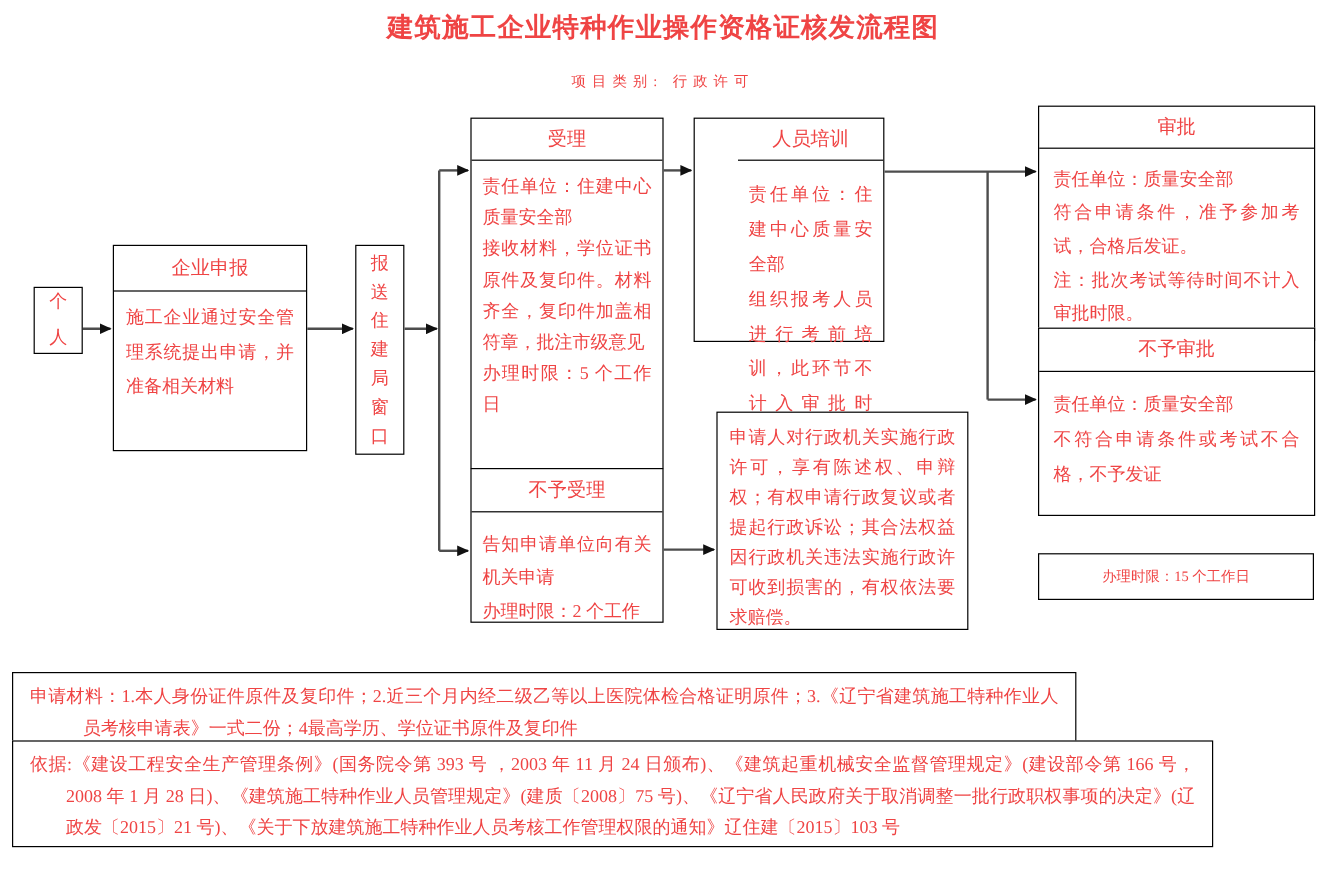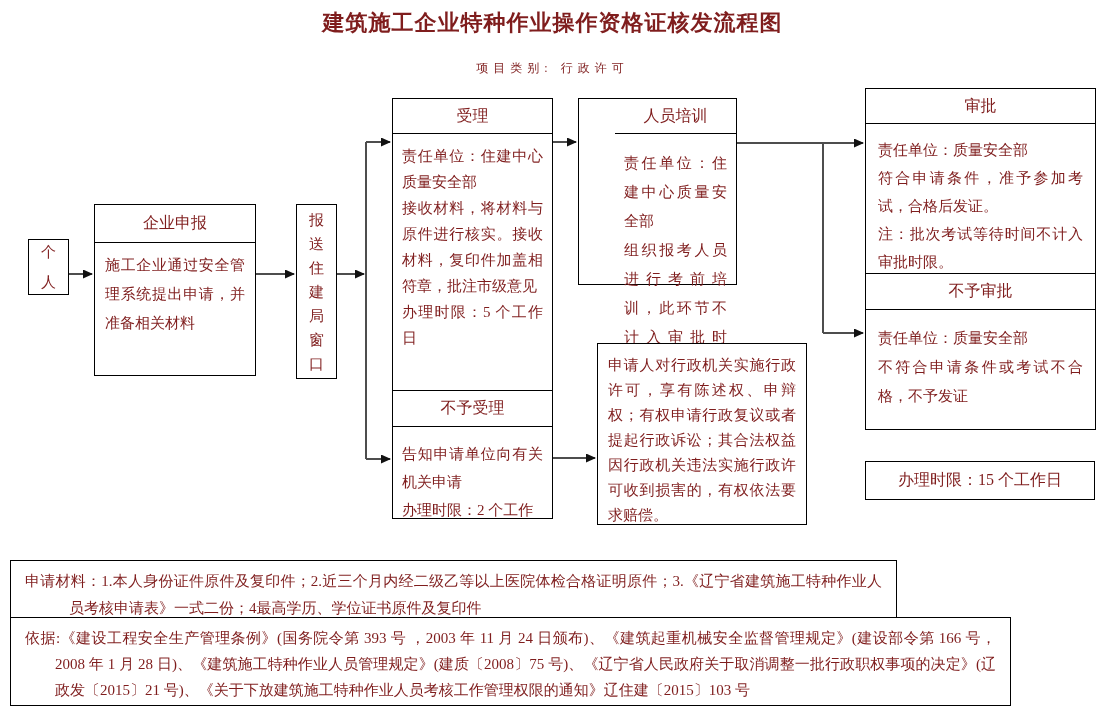--- a/index.html
+++ b/index.html
@@ -1,18 +1,18 @@
 <!DOCTYPE html>
 <html><head>
 <meta charset="utf-8">
 <style>
   html,body{margin:0;padding:0;background:#fff;}
   #canvas{
     position:relative;width:1105px;height:725px;background:#fff;
-    font-family:"Liberation Serif","DejaVu Serif",serif;color:#7f1d1d;
+    font-family:"Liberation Serif","DejaVu Serif",serif;color:#ef4444;
     overflow:hidden;
   }
   .title{
     position:absolute;left:0;top:8px;width:1105px;text-align:center;
     font-size:22px;font-weight:bold;letter-spacing:1px;
   }
   .subtitle{
     position:absolute;left:0;top:60px;width:1105px;text-align:center;
     font-size:12px;letter-spacing:5px;
   }
@@ -49,21 +49,21 @@
   #reject .bd{padding:13px 9px;line-height:28px;}
   #rights{left:597px;top:343px;width:210px;height:182px;}
   #rights .bd{padding:9px 10px;line-height:25px;}
   #approve{left:865px;top:88px;width:231px;height:196px;}
   #approve .hd{height:35px;}
   #approve .bd{padding:12px 12px;line-height:28px;}
   #disapprove{left:865px;top:273px;width:231px;height:157px;}
   #disapprove .hd{height:36px;}
   #disapprove .bd{padding:14px 12px;line-height:29px;}
   #timelimit{left:865px;top:461px;width:230px;height:39px;
-    display:flex;align-items:center;justify-content:center;font-size:16px;}
+    display:flex;align-items:center;justify-content:center;font-size:12px;}
   #materials{left:10px;top:560px;width:887px;height:61px;}
   #materials .bd{padding:7px 14px;line-height:27px;padding-left:58px;text-indent:-44px;text-align:left;}
   #basis{left:10px;top:617px;width:1001px;height:89px;}
   #basis .bd{padding:7px 14px;line-height:26px;padding-left:44px;text-indent:-30px;text-align:left;}
   svg.wires{position:absolute;left:0;top:0;pointer-events:none;}
 </style>
 </head>
 <body>
 
 <div id="canvas">
@@ -106,21 +106,21 @@
   <div class="node" id="window">
     <div class="vtext">
         <span>报送住建局窗口</span>
       </div>
   </div>
 
   <div class="node" id="accept">
     <div class="hd">受理</div>
     <div class="bd">
         <div>责任单位：住建中心质量安全部</div>
-        <div>接收材料，将材料与原件进行核实。接收材料，复印件加盖相符章，批注市级意见</div>
+        <div>接收材料，学位证书原件及复印件。材料齐全，复印件加盖相符章，批注市级意见</div>
         <div>办理时限：5 个工作日</div>
       </div>
   </div>
 
   <div class="node" id="training">
     <div class="hd">人员培训</div>
     <div class="bd">
         <div>责任单位：住建中心质量安全部</div>
         <div>组织报考人员进行考前培训，此环节不计入审批时限。</div>
       </div>

